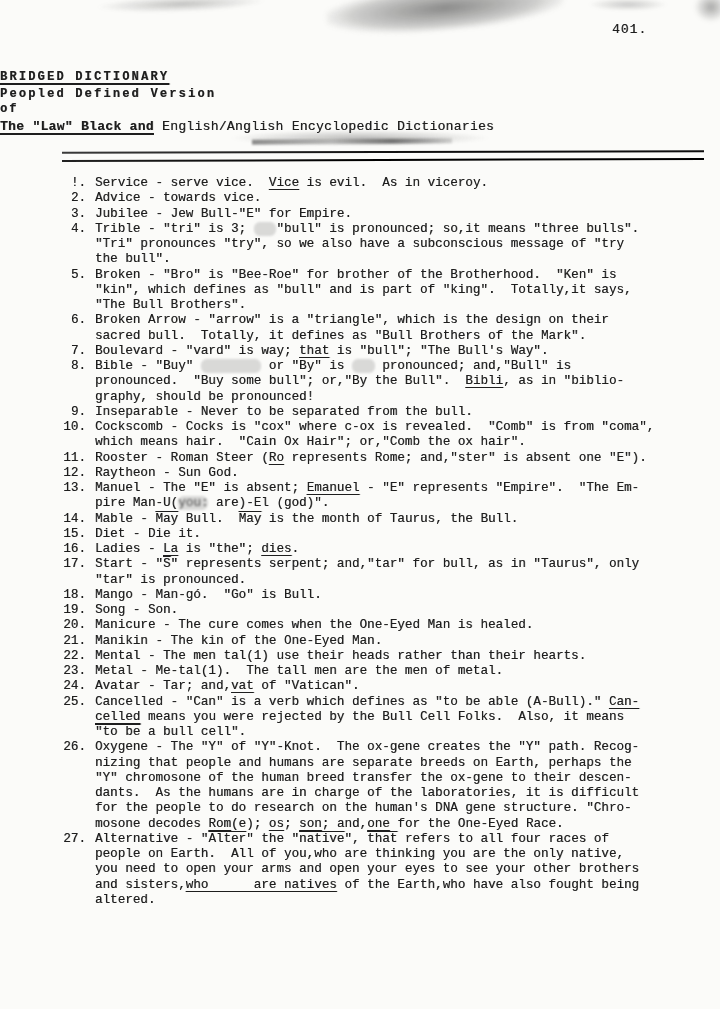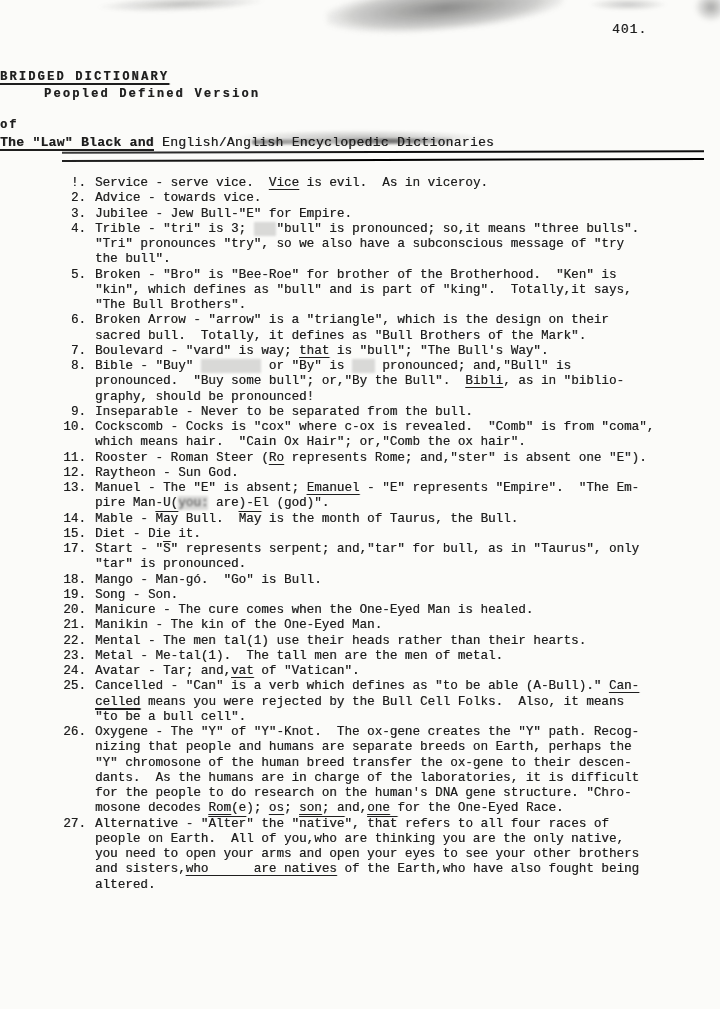--- a/index.html
+++ b/index.html
@@ -33,40 +33,40 @@
     background:linear-gradient(to right, rgba(30,30,30,.5), rgba(30,30,30,.2) 40%, rgba(30,30,30,.55) 70%, rgba(30,30,30,.15));
     filter:blur(.8px);transform:rotate(-.4deg);}
 
   .page-number{position:absolute;left:612px;top:22px;font-size:13px;letter-spacing:1px;
     text-shadow:.4px 0 0 rgba(25,25,25,.6);}
 
   .header{position:absolute;left:0;top:70px;width:690px;text-align:left;
     text-shadow:.4px 0 0 rgba(25,25,25,.6);}
   .header-title{font-size:12px;font-weight:bold;letter-spacing:2.2px;
     text-decoration:underline;text-underline-offset:3px;text-decoration-thickness:1.5px;}
-  .header-subtitle{font-size:12px;font-weight:bold;letter-spacing:2.2px;margin-top:3px;padding-left:44px;}
-  .header-of{font-size:12px;font-weight:bold;letter-spacing:2px;margin-top:17px;}
+  .header-subtitle{font-size:12px;font-weight:bold;letter-spacing:2.2px;margin-top:3px;}
+  .header-of{font-size:12px;font-weight:bold;letter-spacing:2px;margin-top:1px;}
   .header-source{font-size:13px;margin-top:3px;letter-spacing:.3px;}
 
   .rule{position:absolute;left:62px;width:642px;}
   .rule-top{top:151px;height:1.6px;background:linear-gradient(to right,#3a3a3a,#0d0d0d 55%);transform:rotate(-.15deg);}
   .rule-bottom{top:159px;height:2.4px;background:linear-gradient(to right,#222,#000 45%);transform:rotate(-.2deg);}
 
   .entries{position:absolute;left:60px;top:176px;width:610px;
     font-size:12.6px;line-height:15.25px;
     text-shadow:.4px 0 0 rgba(25,25,25,.55);}
   .entry{display:flex;align-items:flex-start;}
   .entry-num{flex:none;width:26px;text-align:right;white-space:pre;}
   .entry-text{margin-left:9px;width:572px;white-space:pre-wrap;}
 
   
   .rich-u{text-decoration:underline;text-underline-offset:2.5px;text-decoration-thickness:1.4px;}
   .rich-o{text-decoration:overline;text-decoration-thickness:1.4px;margin-top:46px;}
   .rich-s{background:rgba(130,130,130,.28);color:rgba(70,70,70,.55);
-    filter:blur(.8px);border-radius:1px;margin-top:32px;}
+    filter:blur(.8px);border-radius:6px;margin-top:32px;}
   .rich-x{font-weight:bold;text-decoration:underline;text-underline-offset:2.5px;
     text-decoration-thickness:1.6px;filter:blur(.35px);}
 </style>
 </head>
 <body>
 
 <div class="page">
   <div class="smudge smudge-top-left"></div>
   <div class="smudge smudge-top-big"></div>
   <div class="smudge smudge-top-right"></div>
@@ -150,20 +150,24 @@
       </div>
       <div class="entry">
         <span class="entry-num">14.</span>
         <span class="entry-text">Mable - <span class="rich-o">May</span> Bull.  <span class="rich-o">May</span> is the month of Taurus, the Bull.</span>
       </div>
       <div class="entry">
         <span class="entry-num">15.</span>
         <span class="entry-text">Diet - Die it.</span>
       </div>
       <div class="entry">
+        <span class="entry-num">16.</span>
+        <span class="entry-text">Ladies - <span class="rich-u">La</span> is "the"; <span class="rich-u">dies</span>.</span>
+      </div>
+      <div class="entry">
         <span class="entry-num">17.</span>
         <span class="entry-text">Start - "<span class="rich-o">S</span>" represents serpent; and,"tar" for bull, as in "Taurus", only
 "tar" is pronounced.</span>
       </div>
       <div class="entry">
         <span class="entry-num">18.</span>
         <span class="entry-text">Mango - Man-gó.  "Go" is Bull.</span>
       </div>
       <div class="entry">
         <span class="entry-num">19.</span>

